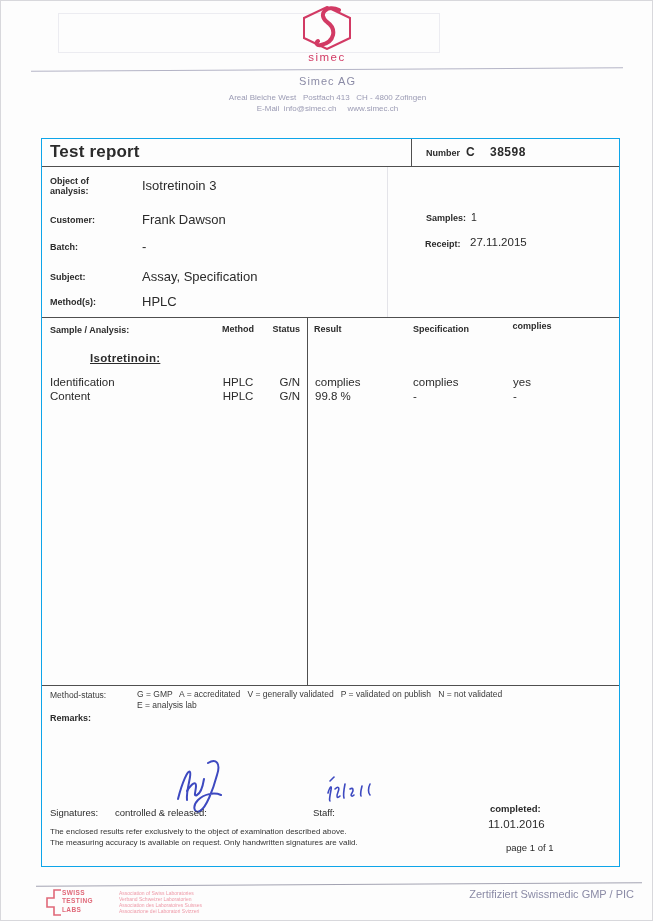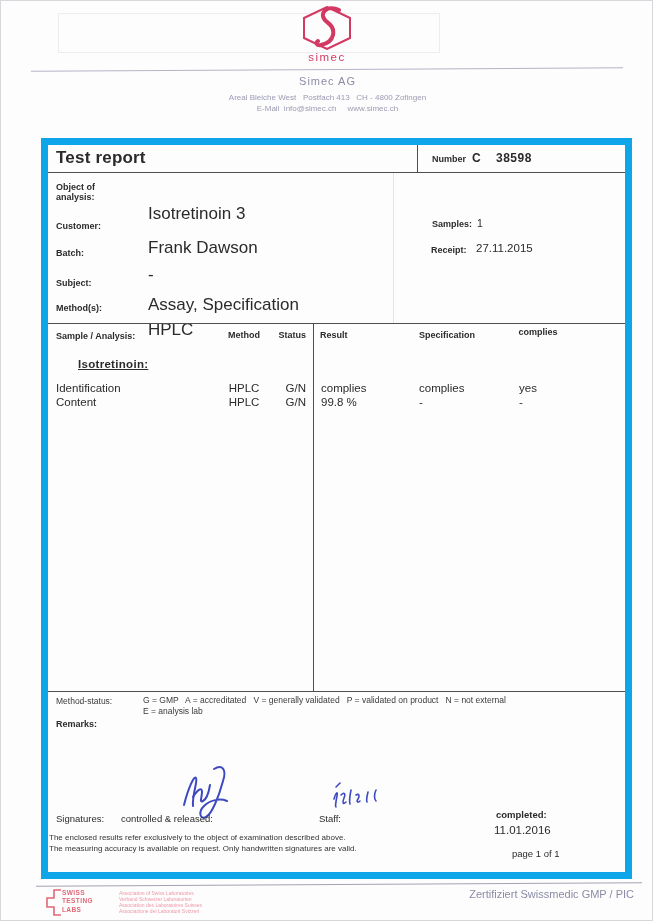--- a/index.html
+++ b/index.html
@@ -12,44 +12,44 @@
   .ws{white-space:pre-wrap;}
   .pre{white-space:pre-line;}
   
   .artifact-box{left:57px;top:12px;width:380px;height:38px;border:1px solid #ececf1;}
   .top-rule{left:30px;top:68px;width:592px;height:1px;background:#b4b4c6;transform:rotate(-0.35deg);}
   .logo-wrap{left:296px;top:5px;width:60px;text-align:center;}
   .logo-name{display:block;margin-top:-3px;font-size:11.5px;letter-spacing:1.5px;color:#d23a64;}
   .company-name{left:0;top:74px;width:653px;text-align:center;font-size:11px;letter-spacing:1px;color:#8b8ba6;}
   .company-addr{left:0;top:92px;width:653px;text-align:center;font-size:8px;line-height:10.5px;color:#9b9bb4;}
   
-  .main-box{left:40px;top:137px;width:577px;height:727px;border:7px solid #0ea5e9;}
+  .main-box{left:40px;top:137px;width:577px;height:727px;border:1px solid #0ea5e9;}
   .box-header-rule{left:0;top:27px;width:100%;height:1px;background:#4f4f4f;}
   .box-header-div{left:369px;top:0;width:1px;height:27px;background:#4f4f4f;}
   .report-title{left:8px;top:3px;font-size:17px;font-weight:bold;letter-spacing:0.2px;}
   .number-label{left:384px;top:9px;font-size:9px;font-weight:bold;}
   .number-prefix{left:424px;top:6px;font-size:12px;font-weight:bold;}
   .number-value{left:448px;top:6px;font-size:12px;font-weight:bold;letter-spacing:0.5px;}
   .flabel{font-size:9px;font-weight:bold;line-height:10px;}
-  .fvalue{font-size:17px;margin-top:20px;}
+  .fvalue{font-size:13px;}
   .info-div{left:345px;top:28px;width:1px;height:150px;background:#e4e4e9;}
   
   .table-top-rule{left:0;top:178px;width:100%;height:1px;background:#4f4f4f;}
   .table-vdiv{left:265px;top:178px;width:1px;height:368px;background:#4f4f4f;}
   .th{font-size:9px;font-weight:bold;}
   .td{font-size:11.5px;}
-  .group-head{left:2px;top:213px;font-size:11.5px;font-weight:bold;text-decoration:underline;letter-spacing:0.3px;padding-left:28px;}
+  .group-head{left:20px;top:213px;font-size:11.5px;font-weight:bold;text-decoration:underline;letter-spacing:0.3px;padding-left:28px;}
   
   .ms-rule{left:0;top:546px;width:100%;height:1px;background:#4f4f4f;}
   .ms-label{left:8px;top:551px;font-size:8.5px;color:#3a3a3a;}
   .ms-legend{left:95px;font-size:8.5px;color:#3a3a3a;}
   .remarks-label{left:8px;top:574px;font-size:9px;font-weight:bold;}
   
   .sig-label{top:668px;font-size:9.5px;font-weight:normal;}
-  .disc{left:1px;font-size:8px;color:#333;}
+  .disc{left:8px;font-size:8px;color:#333;}
   .completed-label{left:448px;top:664px;font-size:9.5px;font-weight:bold;}
   .completed-date{left:446px;top:679px;font-size:11.5px;}
   .page-count{left:464px;top:703px;font-size:9.5px;}
   
   .footer-rule{left:35px;top:883px;width:606px;height:1px;background:#a3a3b2;transform:rotate(-0.35deg);}
   .stl-text{left:61px;top:888px;font-size:6.5px;font-weight:bold;line-height:8.4px;letter-spacing:0.4px;color:#e06878;}
   .stl-assoc{left:118px;top:890px;font-size:5px;line-height:5.9px;color:#ee9aa8;}
   .cert-text{left:420px;top:887px;width:213px;text-align:right;font-size:11px;color:#8b8ba6;}
 </style>
 </head>
@@ -133,21 +133,21 @@
       <span class="abs td" style="left:8px;">Content</span>
       <span class="abs td" style="left:160px;width:72px;text-align:center;">HPLC</span>
       <span class="abs td" style="left:203px;width:55px;text-align:right;">G/N</span>
       <span class="abs td" style="left:273px;">99.8 %</span>
       <span class="abs td" style="left:371px;">-</span>
       <span class="abs td" style="left:471px;">-</span>
     </div>
 
     <div class="abs ms-rule"></div>
     <span class="abs ms-label">Method-status:</span>
-    <span class="abs ms-legend ws" style="top:550px;">G = GMP   A = accreditated   V = generally validated   P = validated on product   N = not external</span>
+    <span class="abs ms-legend ws" style="top:550px;">G = GMP   A = accreditated   V = generally validated   P = validated on publish   N = not validated</span>
     <span class="abs ms-legend ws" style="top:561px;">E = analysis lab</span>
     <span class="abs remarks-label">Remarks:</span>
 
     <svg class="abs" style="left:126px;top:616px;" width="66" height="62" viewBox="0 0 66 62">
       <g fill="none" stroke="#3d49c0" stroke-width="2" stroke-linecap="round">
         <path d="M10,44 C14,28 20,14 22,17 C24,20 18,34 19,45"></path>
         <path d="M19,36 C24,28 28,26 28,31 C28,36 25,42 29,40 C33,38 35,30 36,24"></path>
         <path d="M40,8 C48,3 53,8 49,20 C45,35 38,53 32,56 C26,59 24,51 30,45 C36,39 46,37 53,40"></path>
       </g>
     </svg>

